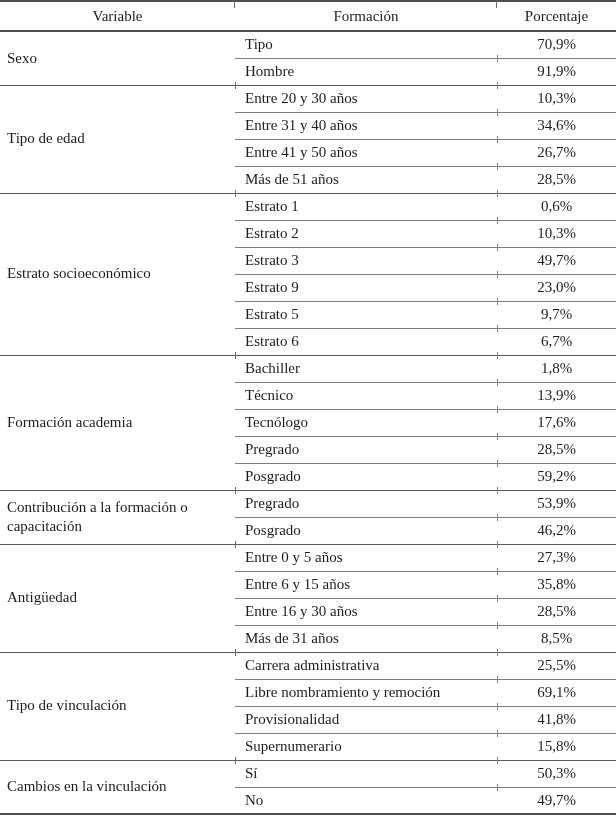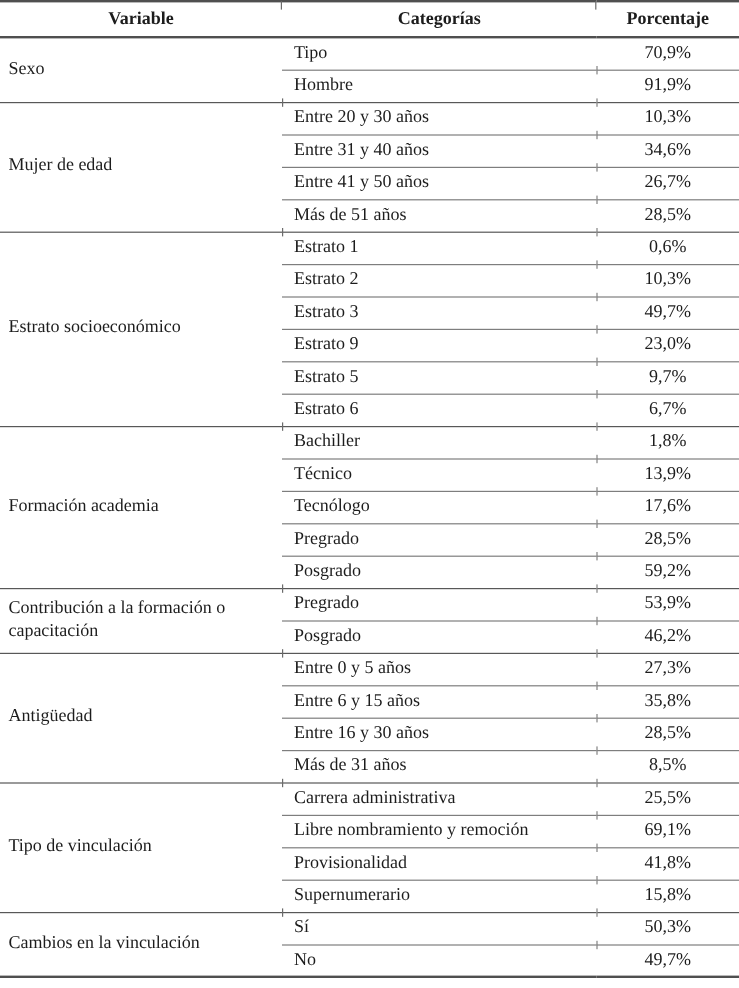--- a/index.html
+++ b/index.html
@@ -20,21 +20,21 @@
     width: 616px;
     font-size: 15px;
     border-top: 2px solid #4f4f4f;
     border-bottom: 2px solid #4f4f4f;
   }
   col.c-var { width: 235px; }
   col.c-cat { width: 262px; }
   col.c-pct { width: 119px; }
 
   thead th {
-    font-weight: bold;
+    font-weight: normal;
     text-align: center;
     vertical-align: middle;
     height: 28px;
     padding: 0;
     border-bottom: 2px solid #4f4f4f;
     position: relative;
     font-size: 15px;
   }
   
   thead th.col-cat::before,
@@ -107,36 +107,36 @@
 <div>
   <table class="demo-table">
     <colgroup>
       <col class="c-var">
       <col class="c-cat">
       <col class="c-pct">
     </colgroup>
     <thead>
       <tr>
         <th class="col-var">Variable</th>
-        <th class="col-cat">Categorías</th>
+        <th class="col-cat">Formación</th>
         <th class="col-pct">Porcentaje</th>
       </tr>
     </thead>
     <tbody>
         <tr class="group-start">
           <td class="var-cell" rowspan="2">Sexo</td>
           <td class="cat-cell">Tipo</td>
           <td class="pct-cell">70,9%</td>
         </tr>
         <tr>
           <td class="cat-cell">Hombre</td>
           <td class="pct-cell">91,9%</td>
         </tr>
         <tr class="group-start">
-          <td class="var-cell" rowspan="4">Mujer de edad</td>
+          <td class="var-cell" rowspan="4">Tipo de edad</td>
           <td class="cat-cell">Entre 20 y 30 años</td>
           <td class="pct-cell">10,3%</td>
         </tr>
         <tr>
           <td class="cat-cell">Entre 31 y 40 años</td>
           <td class="pct-cell">34,6%</td>
         </tr>
         <tr>
           <td class="cat-cell">Entre 41 y 50 años</td>
           <td class="pct-cell">26,7%</td>

